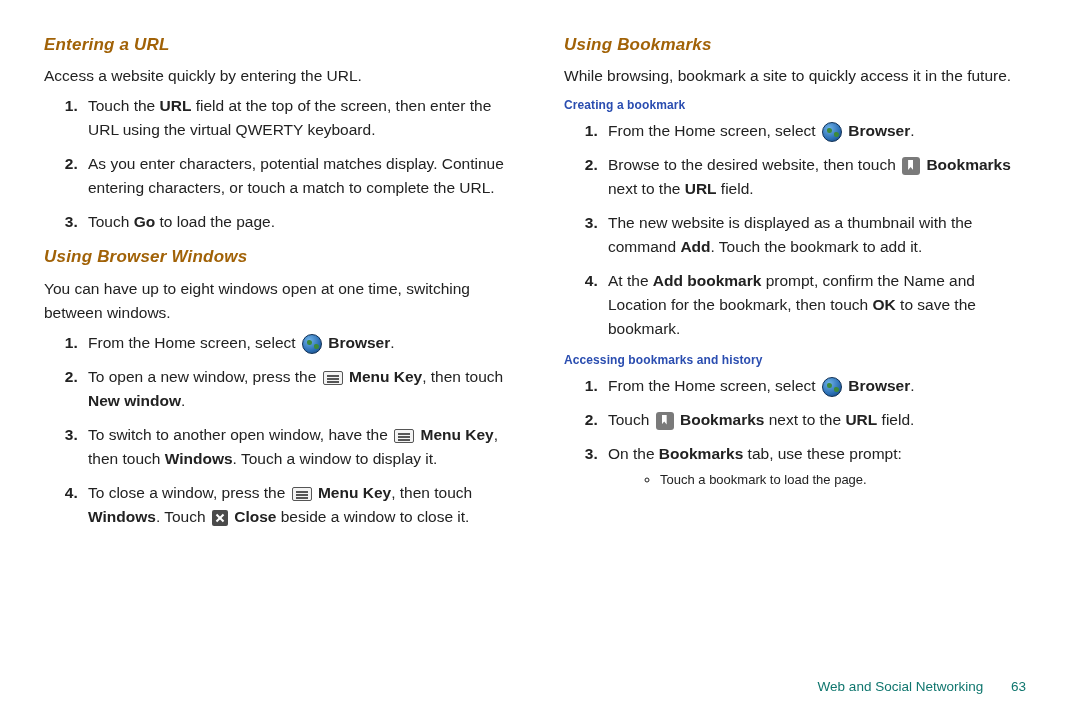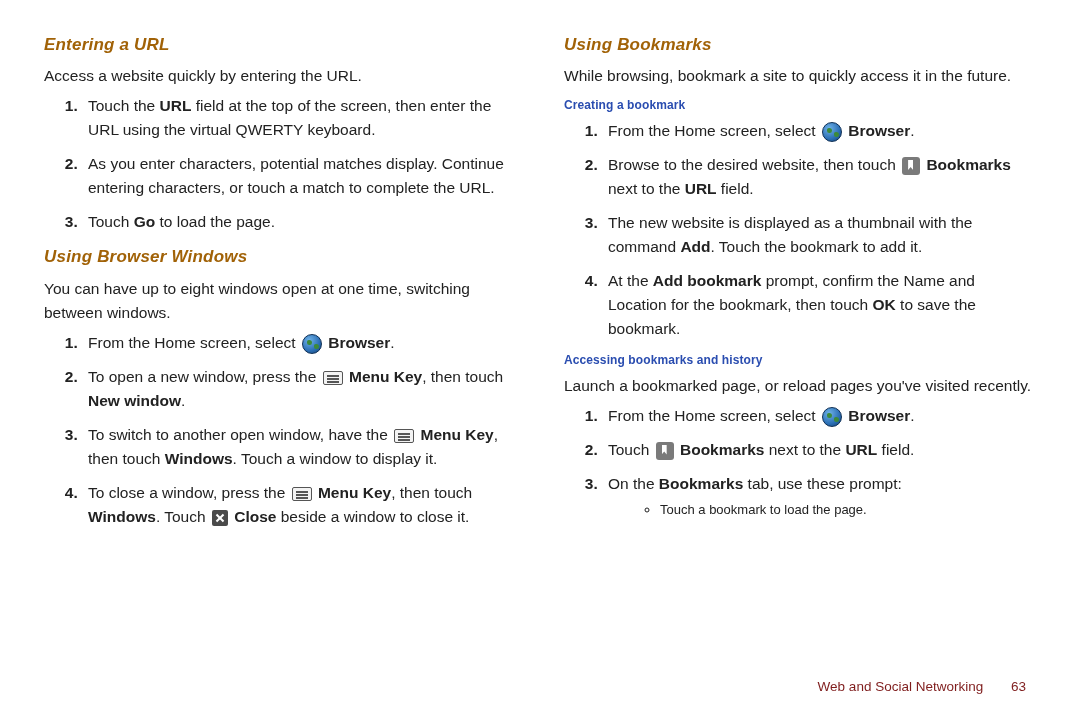--- a/index.html
+++ b/index.html
@@ -122,21 +122,21 @@
     width: 10px; height: 2px;
     background: #fff;
   }
   .ic-close::before { transform: rotate(45deg); }
   .ic-close::after  { transform: rotate(-45deg); }
   .footer {
     position: absolute;
     bottom: 22px;
     right: 54px;
     font-size: 13.5px;
-    color: #7f1d1d;
+    color: #0f766e;
   }
   .footer .pg { margin-left: 24px; }
 </style>
 </head>
 <body>
 
 <div class="page">
 
   <div class="col">
     <div class="h3">Entering a URL</div>
@@ -183,21 +183,20 @@
       </li>
       <li>
         <span>The new website is displayed as a thumbnail with the command </span><b>Add</b><span>. Touch the bookmark to add it.</span>
       </li>
       <li>
         <span>At the </span><b>Add bookmark</b><span> prompt, confirm the Name and Location for the bookmark, then touch </span><b>OK</b><span> to save the bookmark.</span>
       </li>
     </ol>
 
     <div class="h4">Accessing bookmarks and history</div>
-    <p class="intro">Launch a bookmarked page, or reload pages you've visited recently.</p>
     <ol class="steps">
       <li>
         <span>From the Home screen, select </span><span class="ic ic-globe"></span> <b>Browser</b><span>.</span>
       </li>
       <li>
         <span>Touch </span><span class="ic ic-bm"></span> <b>Bookmarks</b><span> next to the </span><b>URL</b><span> field.</span>
       </li>
       <li>
         <span>On the </span><b>Bookmarks</b><span> tab, use these prompt:</span>
         <ul class="bul">

